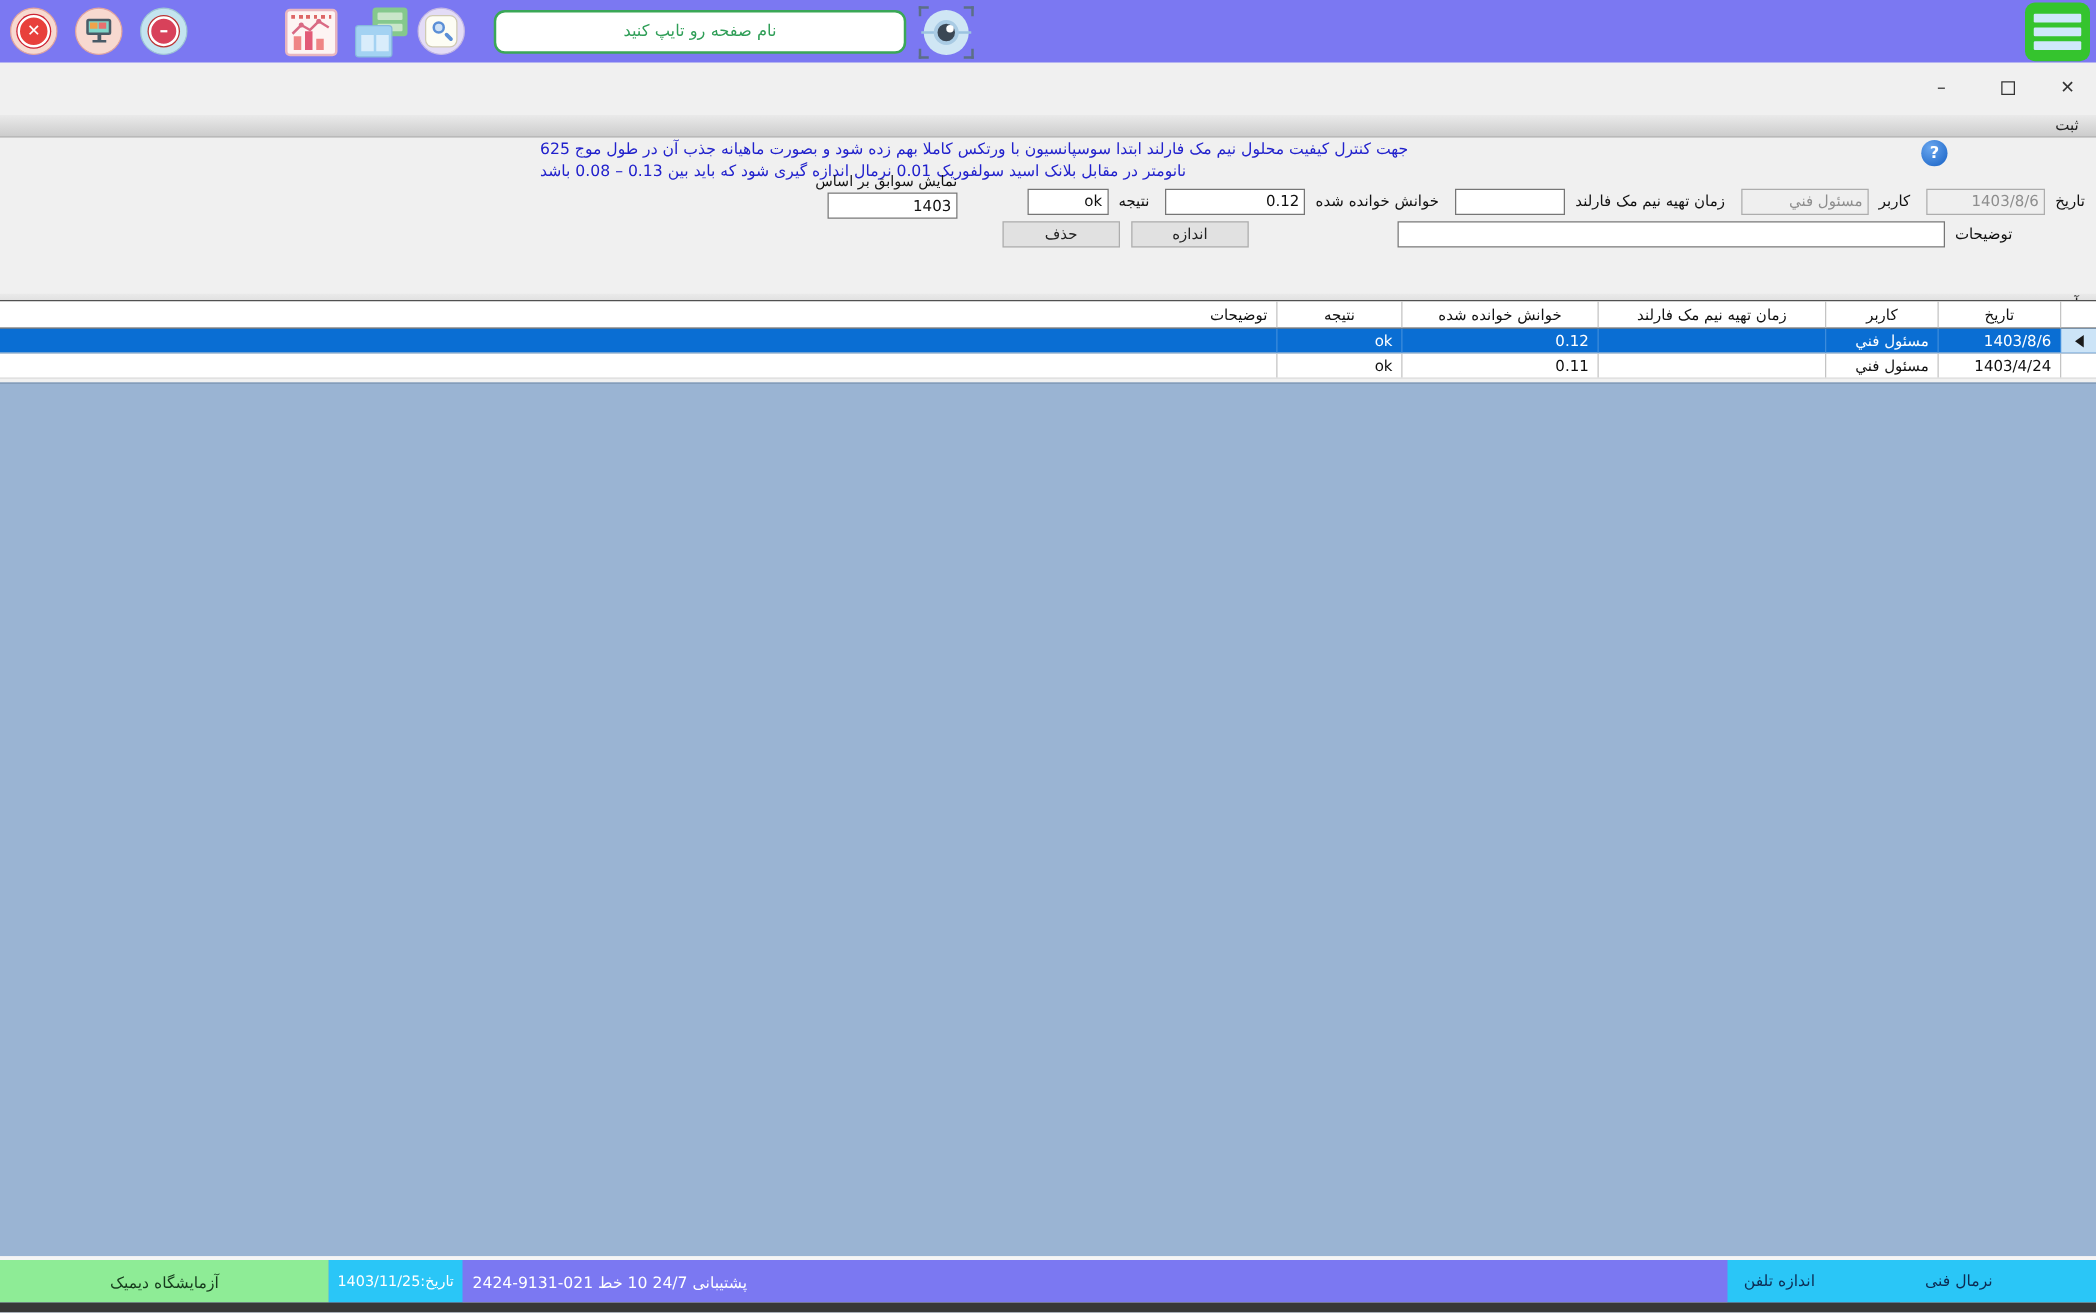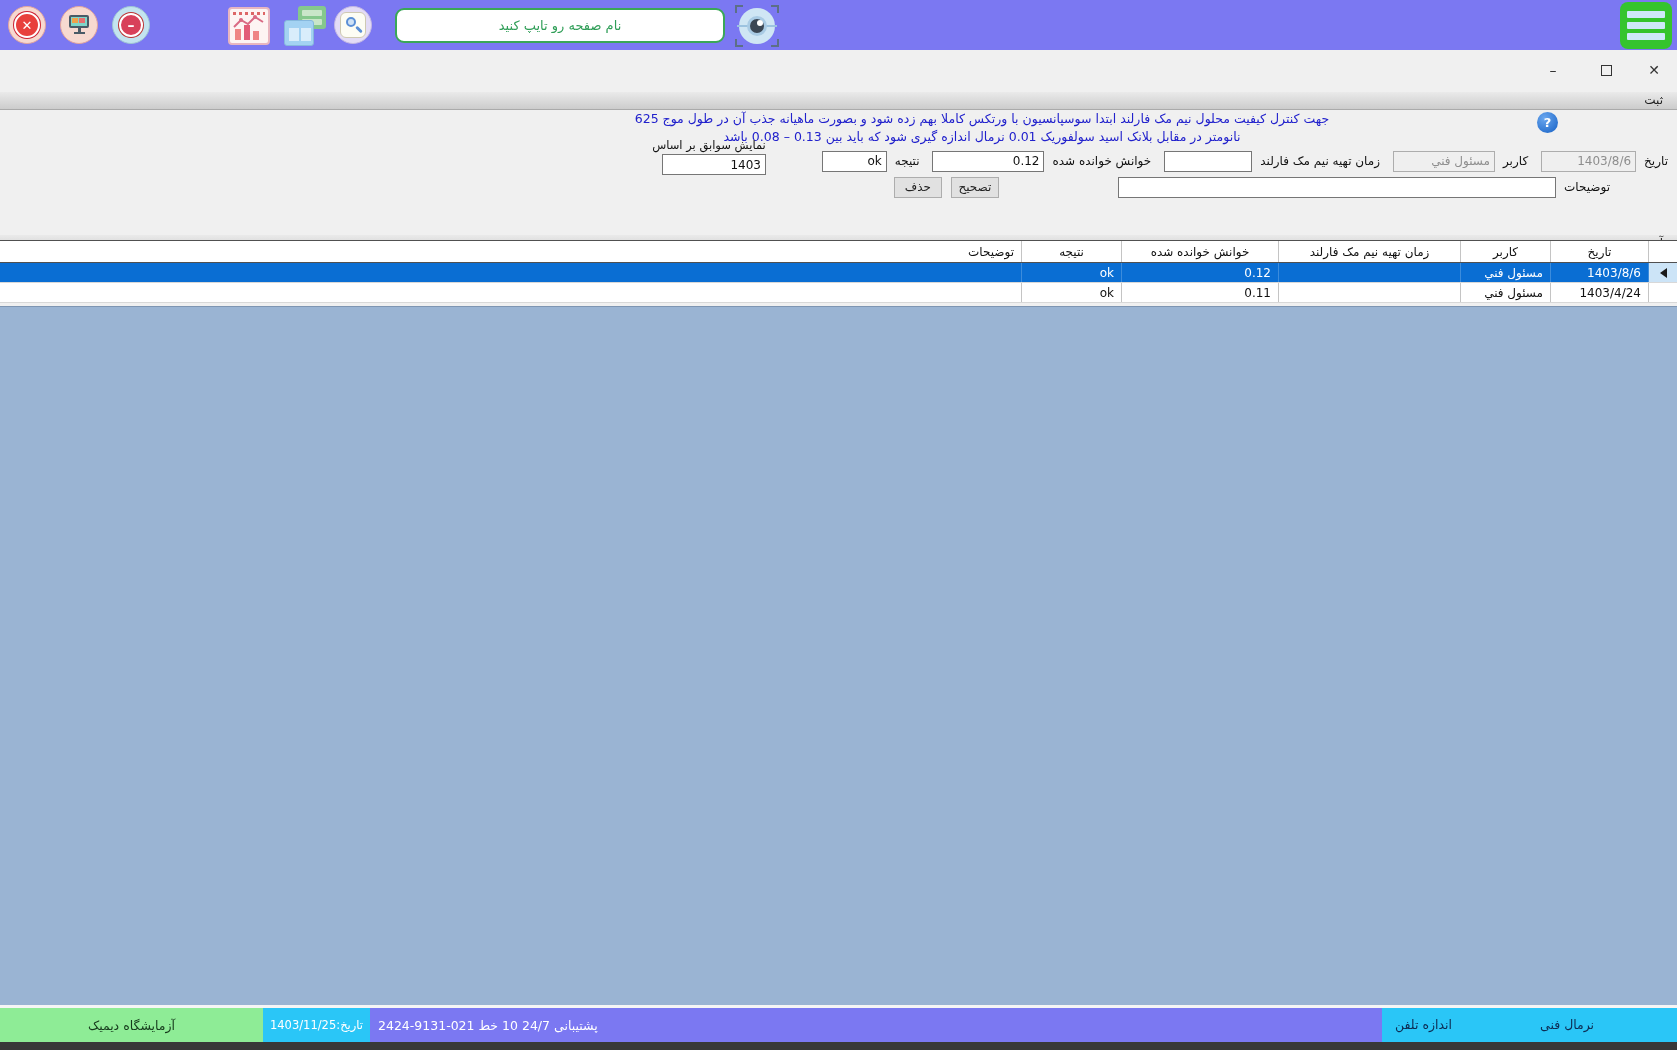--- a/index.html
+++ b/index.html
@@ -64,33 +64,33 @@
   .win-ctl { position:absolute; top:58px; width:30px; height:24px; display:flex; align-items:center; justify-content:center; color:#333; font-size:14px; cursor:default; }
   .ctl-min { left:1538px; } .ctl-max { left:1591px; } .ctl-close { left:1639px; }
   .ctl-max .sq { width:11px; height:11px; border:1px solid #333; }
 
   
   .section-bar { position:absolute; left:0; width:1677px; height:18px; background:linear-gradient(#eaeaea,#cccccc); border-bottom:1px solid #aaa; direction:rtl; padding:1px 14px 0 0; font-size:12px; color:#222; }
   .bar-sabt { top:92px; } .bar-archive { top:235px; }
 
   
   .help-icon { position:absolute; top:112px; left:1537px; width:21px; height:21px; border-radius:50%; background:radial-gradient(circle at 35% 30%, #6aa7ef, #1560c4); color:#fff; font-weight:bold; font-size:13px; display:flex; align-items:center; justify-content:center; }
-  .help-line { position:absolute; right:145px; width:1100px; text-align:center; direction:rtl; color:#2121cc; font-size:12.5px; }
+  .help-line { position:absolute; right:145px; width:1100px; text-align:left; direction:rtl; color:#2121cc; font-size:12.5px; }
   .hl1 { top:111px; } .hl2 { top:129px; }
 
   
   .form-row1 { position:absolute; top:150px; right:9px; height:22px; display:flex; direction:rtl; align-items:center; }
   .form-row2 { position:absolute; top:176px; right:67px; height:22px; display:flex; direction:rtl; align-items:center; }
   .flbl { font-size:12px; color:#111; margin-left:8px; white-space:nowrap; }
   .ml12 { margin-right:13px; }
   .inp { height:21px; border:1px solid #767676; background:#fff; font-family:"DejaVu Sans",sans-serif; font-size:12px; padding:0 4px; direction:ltr; text-align:right; color:#111; }
   .inp.gray { background:#efefef; border-color:#adadad; color:#8e8e8e; }
   .w-date { width:95px; } .w-user { width:102px; direction:rtl; } .w-prep { width:88px; }
   .w-read { width:112px; } .w-res { width:65px; } .w-comm { width:438px; } .w-hist { width:104px; }
-  .btn { height:21px; width:48px; background:#e1e1e1; border:1px solid #adadad; font-family:"DejaVu Sans",sans-serif; font-size:12px; color:#222; }
+  .btn { height:21px; width:94px; background:#e1e1e1; border:1px solid #adadad; font-family:"DejaVu Sans",sans-serif; font-size:12px; color:#222; }
   .btn-edit { margin-right:119px; } .btn-del { margin-right:9px; }
   .hist-label { position:absolute; top:138px; left:650px; width:118px; text-align:center; direction:rtl; font-size:11.5px; color:#111; }
   .hist-input { position:absolute; top:154px; left:662px; }
 
   
   .grid { position:absolute; top:240px; left:0; width:1677px; border-top:1px solid #505050; background:#fff; }
   .grow { display:grid; grid-template-columns:1021px 100px 157px 182px 90px 98px 29px; }
   .grow > div { border-left:1px solid #c4c4c4; padding:0 7px; display:flex; align-items:center; direction:rtl; overflow:hidden; white-space:nowrap; }
   .grow > div:first-child { border-left:none; }
   .ghead { height:22px; border-bottom:1px solid #505050; font-size:12px; color:#111; }
@@ -205,21 +205,21 @@
     <input class="inp w-prep" value="" style="">
     <span class="flbl ml12">خوانش خوانده شده</span>
     <input class="inp w-read" value="0.12" style="">
     <span class="flbl ml12">نتیجه</span>
     <input class="inp w-res" value="ok" style="">
   </div>
 
   <div class="form-row2">
     <span class="flbl">توضیحات</span>
     <input class="inp w-comm" value="" style="">
-    <button class="btn btn-edit">تصحیح</button>
+    <button class="btn btn-edit">اندازه</button>
     <button class="btn btn-del">حذف</button>
   </div>
 
   <div class="hist-label">نمایش سوابق بر اساس تاریخ</div>
   <input class="inp w-hist hist-input" value="1403" style="">
 
   <div class="section-bar bar-archive">آرشیو</div>
 
   <div class="grid">
     <div class="grow ghead">

